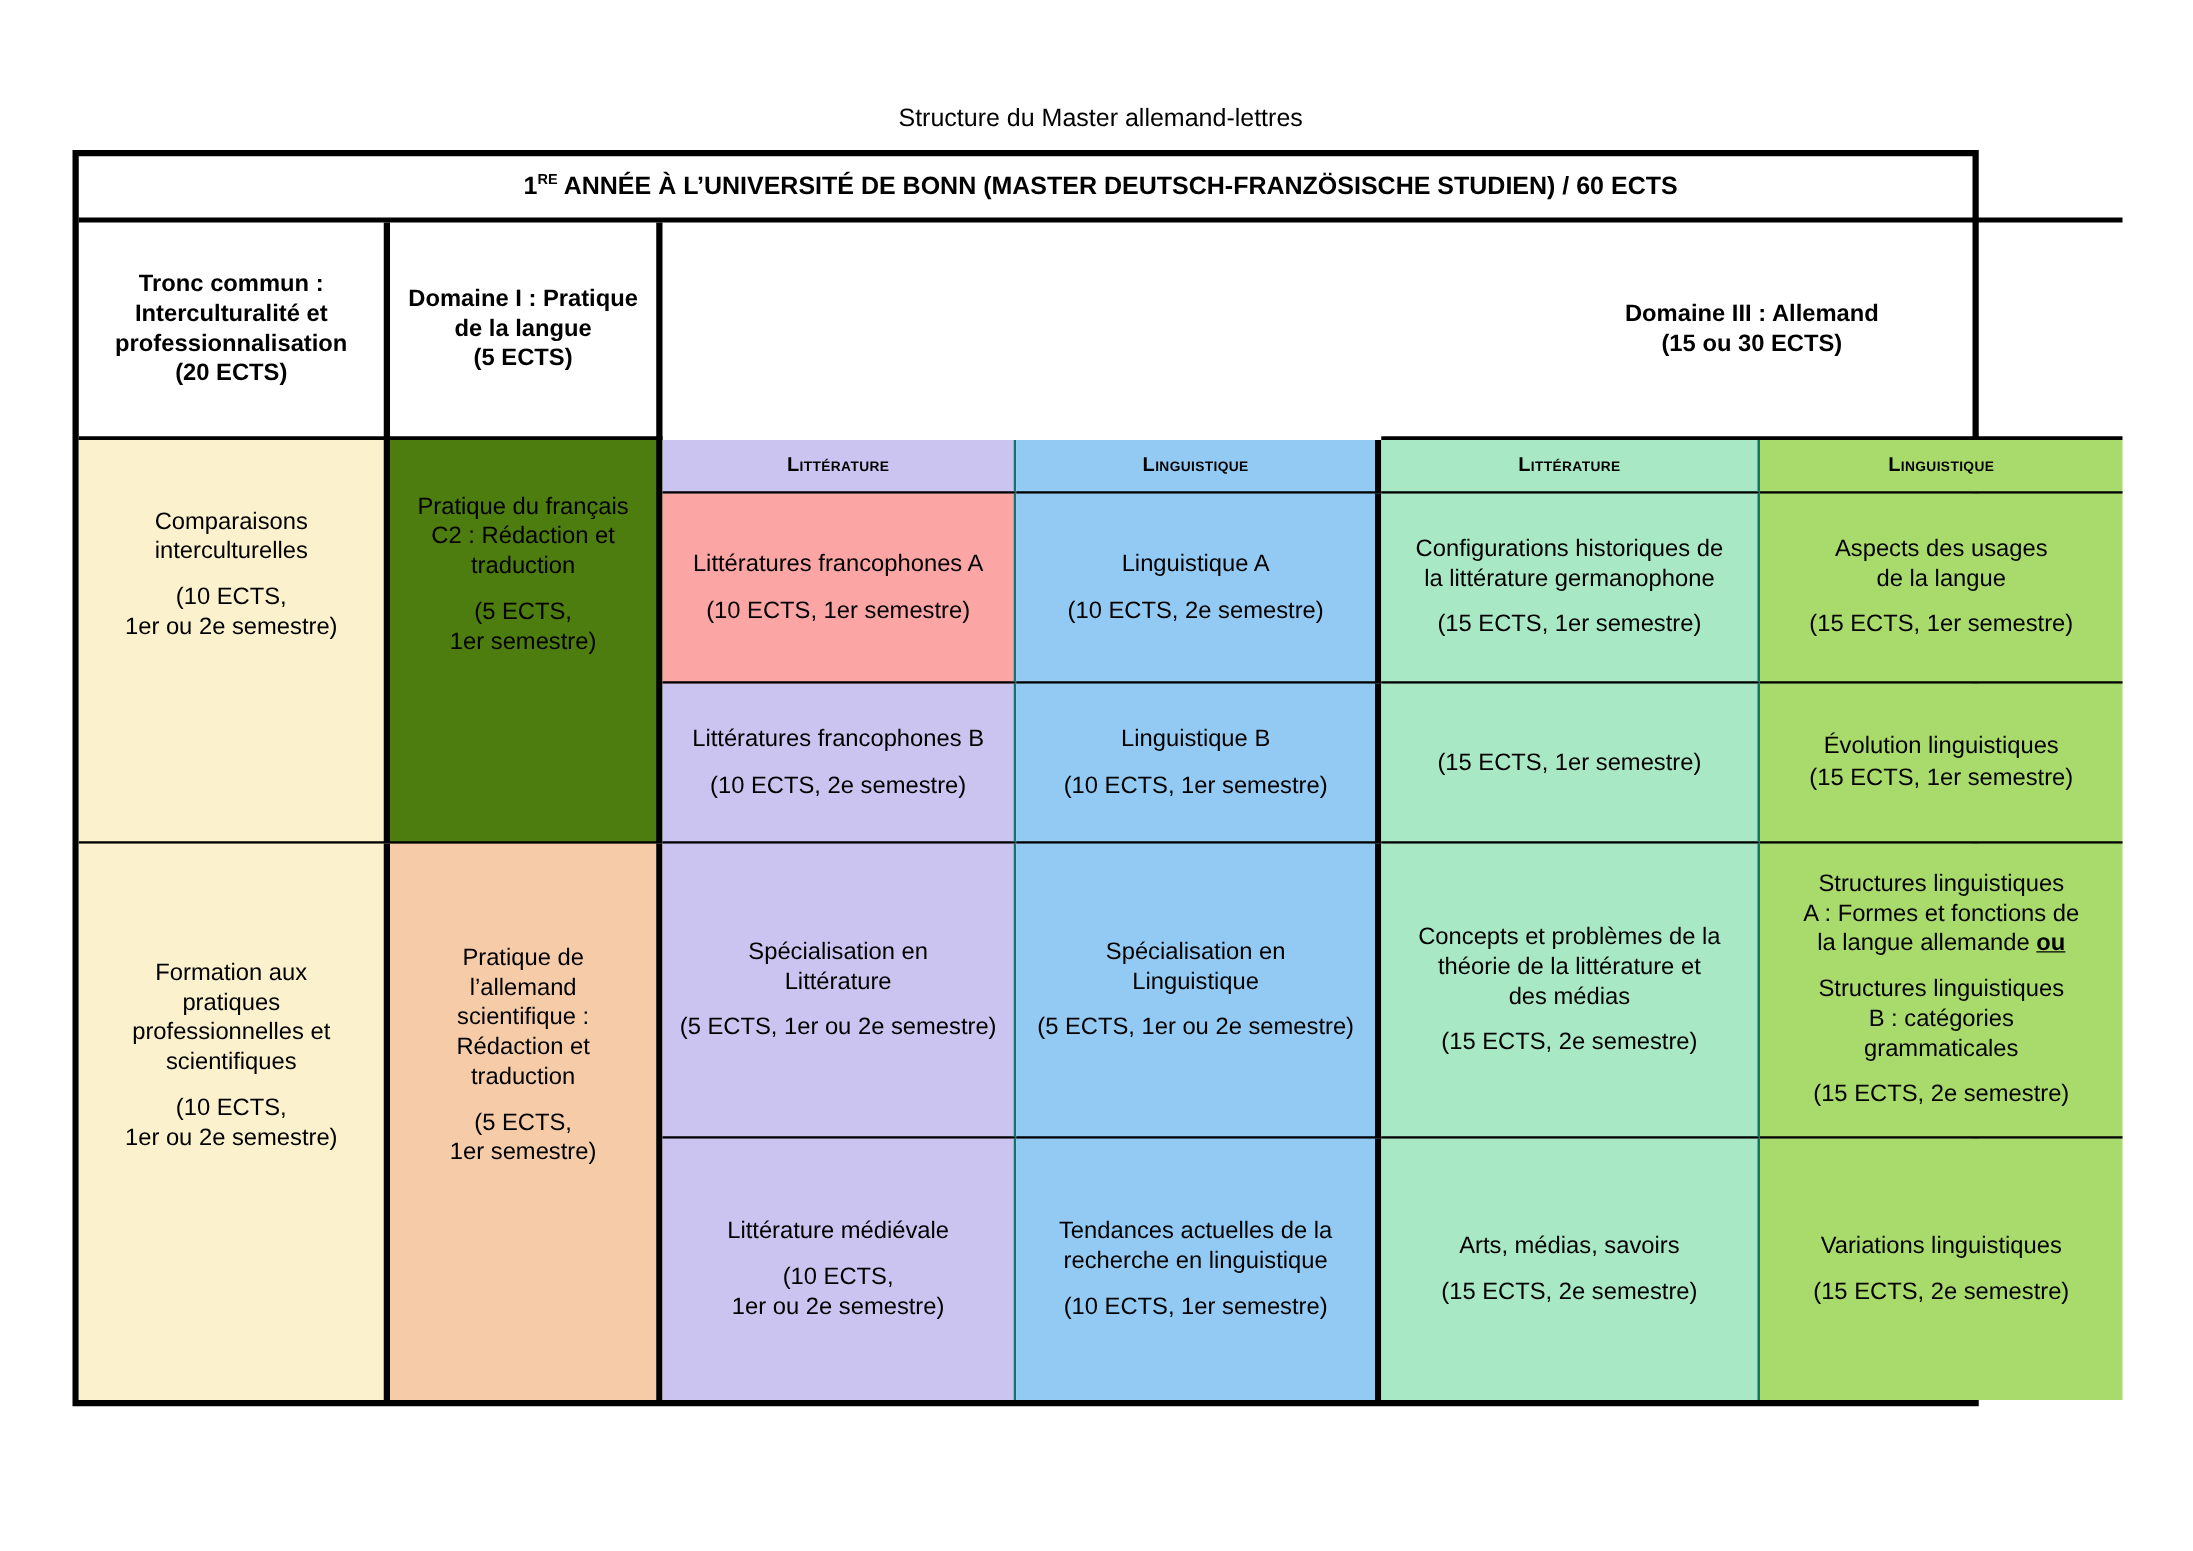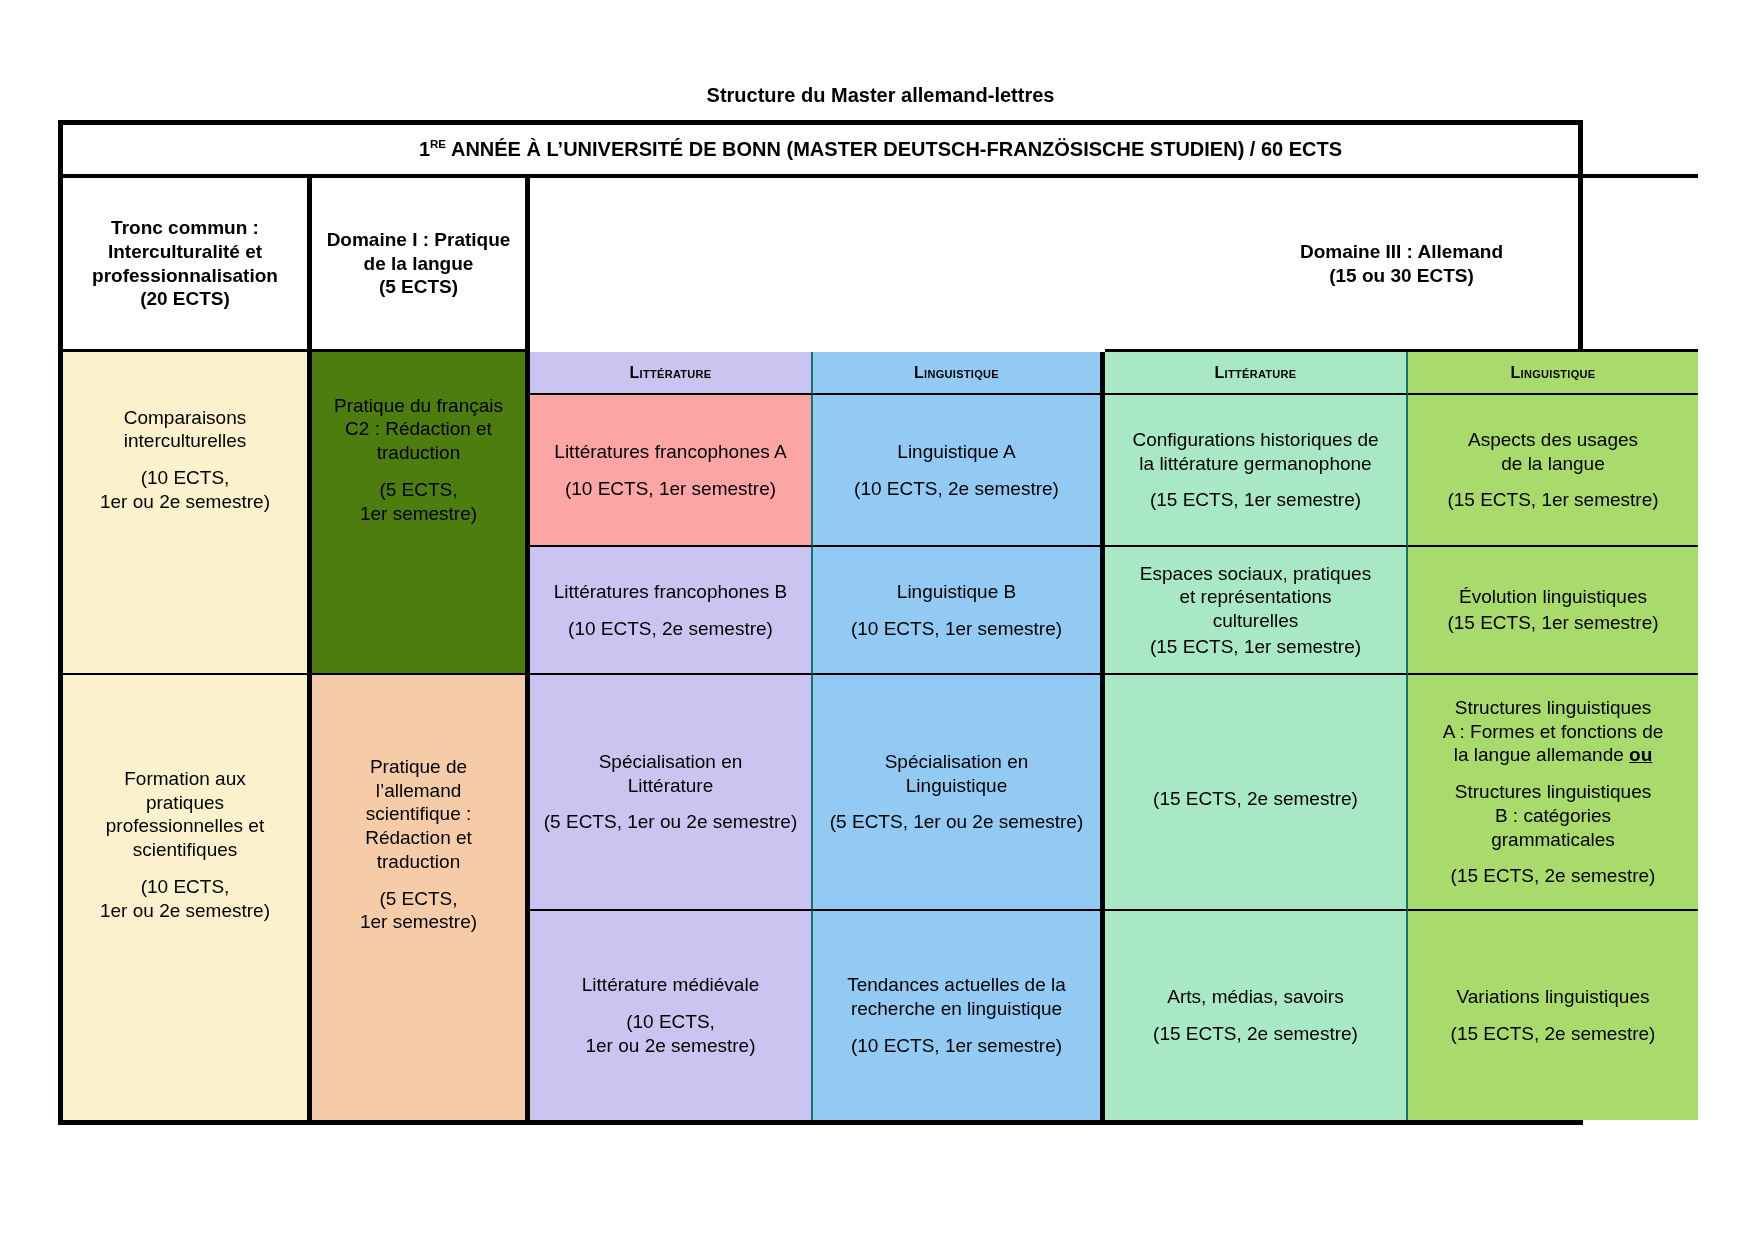--- a/index.html
+++ b/index.html
@@ -16,21 +16,21 @@
     background: #ffffff;
     overflow: hidden;
   }
   .doc-title {
     position: absolute;
     left: 58px;
     top: 84px;
     width: 1645px;
     text-align: center;
     font-size: 20px;
-    font-weight: 700;
+    font-weight: 400;
   }
   .master-table {
     position: absolute;
     left: 58px;
     top: 120px;
     width: 1525px;
     height: 1005px;
     box-sizing: border-box;
     border: 5px solid #000;
     display: grid;
@@ -177,26 +177,26 @@
 recherche en linguistique</div>
       <div class="cell-detail">(10 ECTS, 1er semestre)</div>
     </div>
 
     <div class="cell br-thin bb-thin" style="grid-area: 4 / 5 / 5 / 6; background-color: rgb(169, 232, 196); text-align: center;">
       <div class="cell-title">Configurations historiques de
 la littérature germanophone</div>
       <div class="cell-detail">(15 ECTS, 1er semestre)</div>
     </div>
     <div class="cell br-thin bb-thin" style="grid-area: 5 / 5 / 6 / 6; background-color: rgb(169, 232, 196);">
-      <div class="cell-title">Espaces sociaux, pratiques
-et représentations
-culturelles</div>
       <div class="cell-detail tight">(15 ECTS, 1er semestre)</div>
     </div>
     <div class="cell br-thin bb-thin" style="grid-area: 6 / 5 / 7 / 6; background-color: rgb(169, 232, 196);">
+      <div class="cell-title">Concepts et problèmes de la
+théorie de la littérature et
+des médias</div>
       <div class="cell-detail">(15 ECTS, 2e semestre)</div>
     </div>
     <div class="cell br-thin" style="grid-area: 7 / 5 / 8 / 6; background-color: rgb(169, 232, 196);">
       <div class="cell-title">Arts, médias, savoirs</div>
       <div class="cell-detail">(15 ECTS, 2e semestre)</div>
     </div>
 
     <div class="cell bb-thin" style="grid-area: 4 / 6 / 5 / 7; background-color: rgb(169, 218, 108);">
       <div class="cell-title">Aspects des usages
 de la langue</div>

